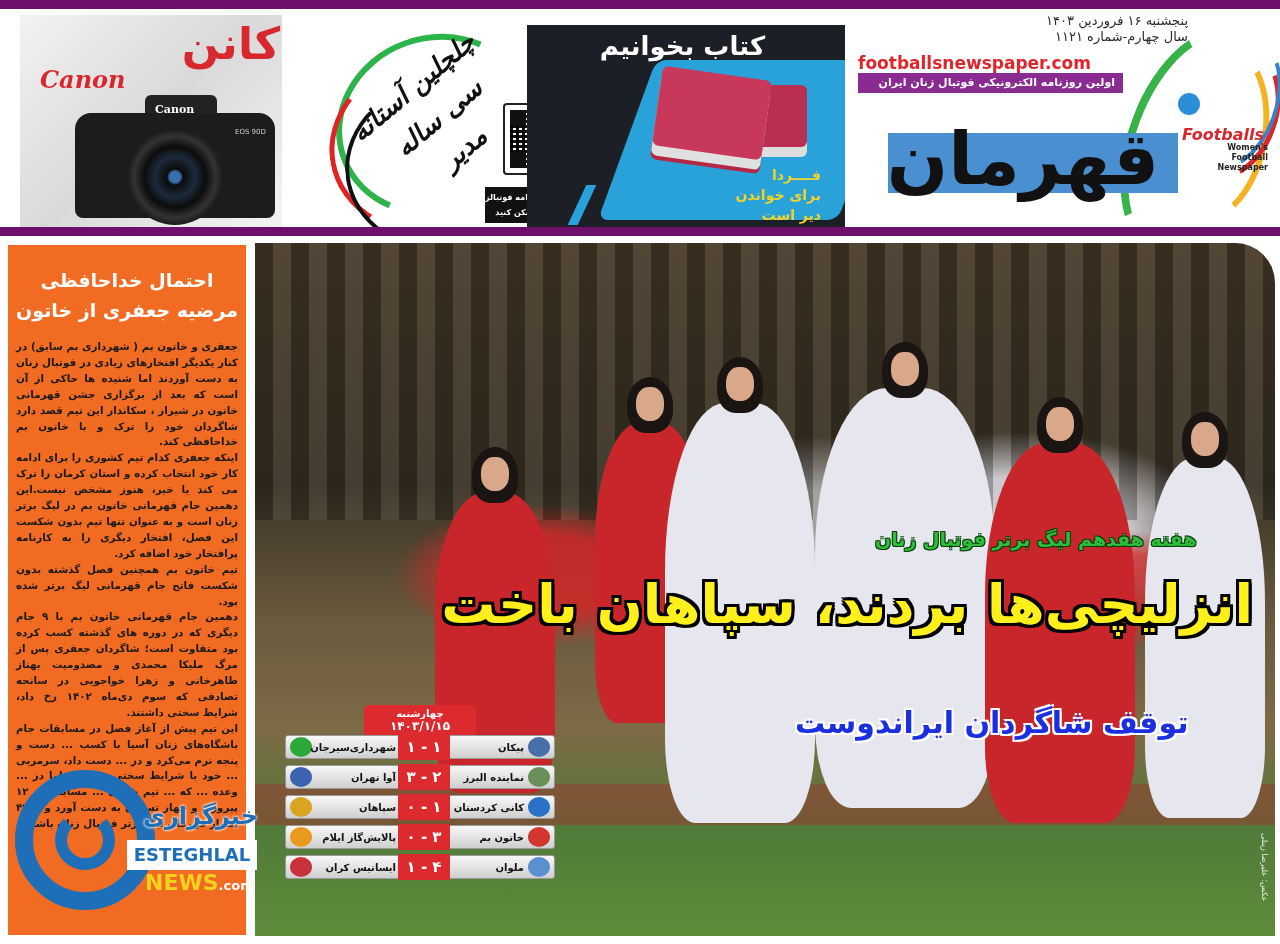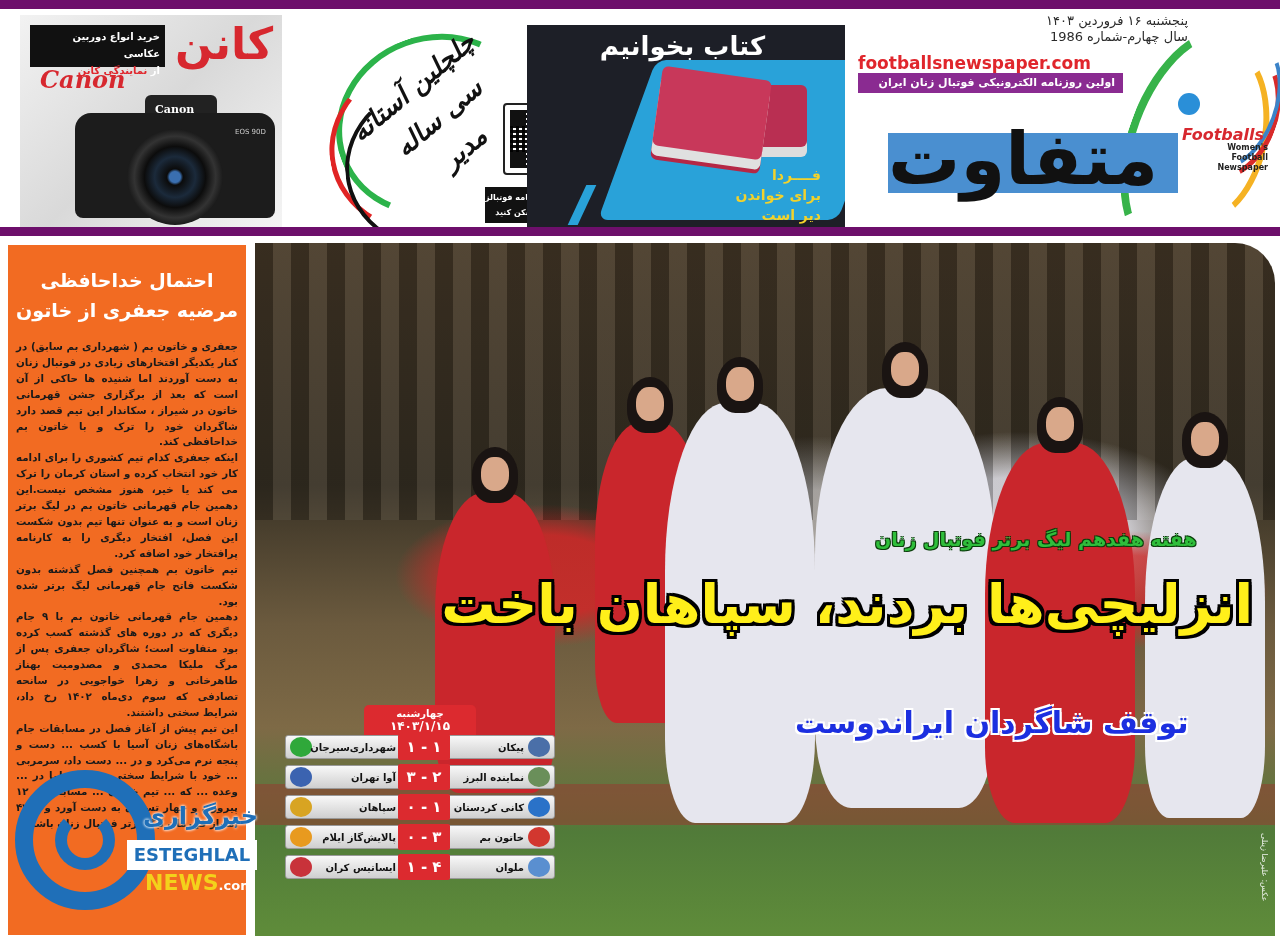--- a/index.html
+++ b/index.html
@@ -12,21 +12,21 @@
 
   
   .header { position: absolute; top: 9px; left: 0; width: 1280px; height: 218px; }
 
   .canon-ad { position: absolute; left: 20px; top: 6px; width: 262px; height: 212px;
     background: linear-gradient(135deg, #f2f2f2 0%, #d9d9d9 50%, #f4f4f4 100%); overflow: hidden; }
   .canon-ad .tag { position: absolute; left: 10px; top: 10px; width: 135px; height: 42px; background: #111; color: #fff;
     font-size: 10px; direction: rtl; text-align: right; padding: 3px 5px; line-height: 17px; font-weight: bold; }
   .canon-ad .tag .red { color: #e0262c; }
   .canon-ad .kanon { position: absolute; left: 148px; top: 4px; width: 112px; height: 50px; color: #d7282f;
-    font-size: 44px; font-weight: bold; direction: rtl; text-align: center; line-height: 50px; font-family: "DejaVu Sans", sans-serif; letter-spacing: -2px; }
+    font-size: 44px; font-weight: bold; direction: rtl; line-height: 50px; font-family: "DejaVu Sans", sans-serif; letter-spacing: -2px; }
   .canon-ad .brand { position: absolute; left: 20px; top: 50px; color: #d7282f; font-family: "DejaVu Serif", serif;
     font-weight: bold; font-size: 24px; font-style: italic; }
   .camera { position: absolute; left: 55px; top: 80px; width: 200px; height: 128px; }
   .camera .body { position: absolute; left: 0; top: 18px; width: 200px; height: 105px; background: #1c1c1c; border-radius: 16px 16px 8px 8px; }
   .camera .prism { position: absolute; left: 70px; top: 0; width: 72px; height: 30px; background: #222; border-radius: 6px 6px 0 0; }
   .camera .label { position: absolute; left: 80px; top: 8px; color: #fff; font-family: "DejaVu Serif", serif; font-size: 11px; font-weight: bold; }
   .camera .lens { position: absolute; left: 52px; top: 34px; width: 96px; height: 96px; border-radius: 50%;
     background: radial-gradient(circle, #3a6fb0 0 8%, #0b0b0b 12%, #1b2a3b 30%, #0c0c0c 45%, #333 60%, #111 75%, #2a2a2a 100%); }
   .camera .model { position: absolute; left: 160px; top: 32px; color: #ccc; font-size: 7px; line-height: 10px; }
 
@@ -131,24 +131,20 @@
 </style>
 </head>
 <body>
 
 <div class="page">
   <div class="rule top"></div>
 
   <header class="header">
 
     <div class="canon-ad">
-      <div class="tag">
-        <div>خرید انواع دوربین عکاسی</div>
-        <div><span>از </span><span class="red">نمایندگی کانن</span></div>
-      </div>
       <div class="kanon">کانن</div>
       <div class="brand">Canon</div>
       <div class="camera">
         <div class="prism"></div>
         <div class="body"></div>
         <div class="label">Canon</div>
         <div class="lens"></div>
         <div class="model">EOS 90D</div>
       </div>
     </div>
@@ -182,26 +178,26 @@
     </div>
 
     <div class="masthead">
       <div class="swoosh green"></div>
       <div class="swoosh yellow"></div>
       <div class="swoosh red"></div>
       <div class="swoosh blue2"></div>
       <div class="ball"></div>
       <div class="date">
         <div>پنجشنبه ۱۶ فروردین ۱۴۰۳</div>
-        <div>سال چهارم-شماره 1986</div>
+        <div>سال چهارم-شماره ۱۱۲۱</div>
       </div>
       <div class="url">footballsnewspaper.com</div>
       <div class="tagline">اولین روزنامه الکترونیکی فوتبال زنان ایران</div>
       <div class="blue"></div>
-      <div class="logo-fa">متفاوت</div>
+      <div class="logo-fa">قهرمان</div>
       <div class="en-brand">Footballs</div>
       <div class="en-sub">
         <div>Women's</div>
         <div>Football Newspaper</div>
       </div>
     </div>
   </header>
 
   <div class="rule mid"></div>
 

